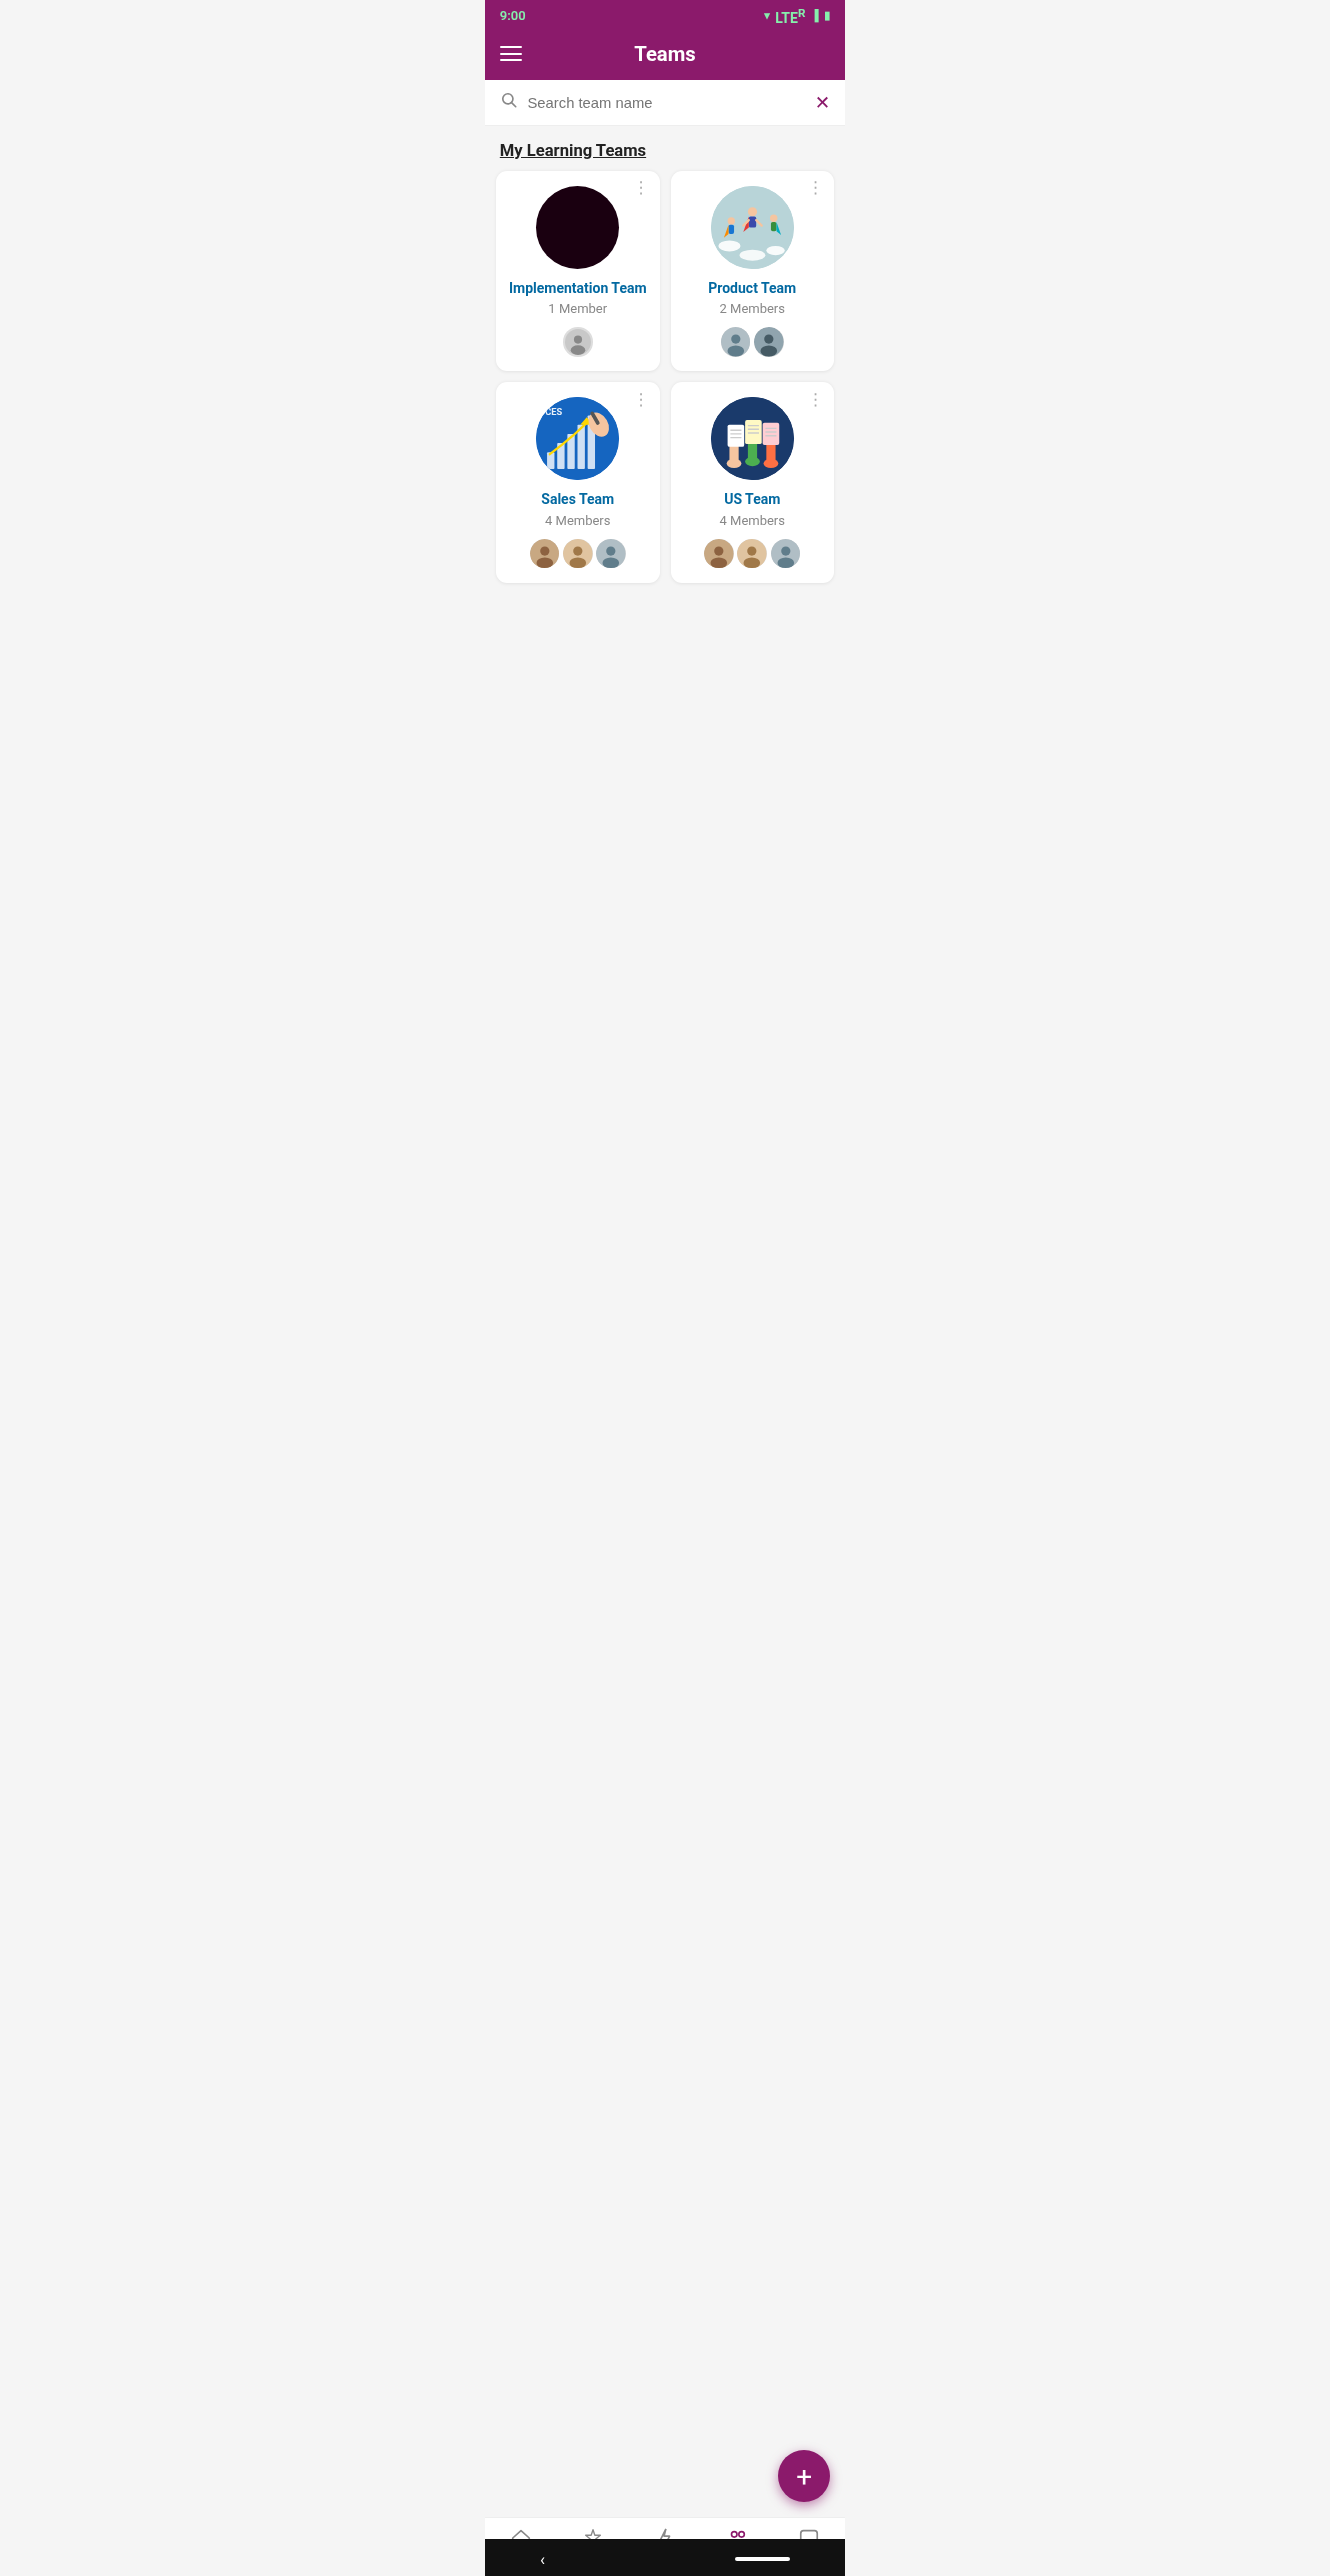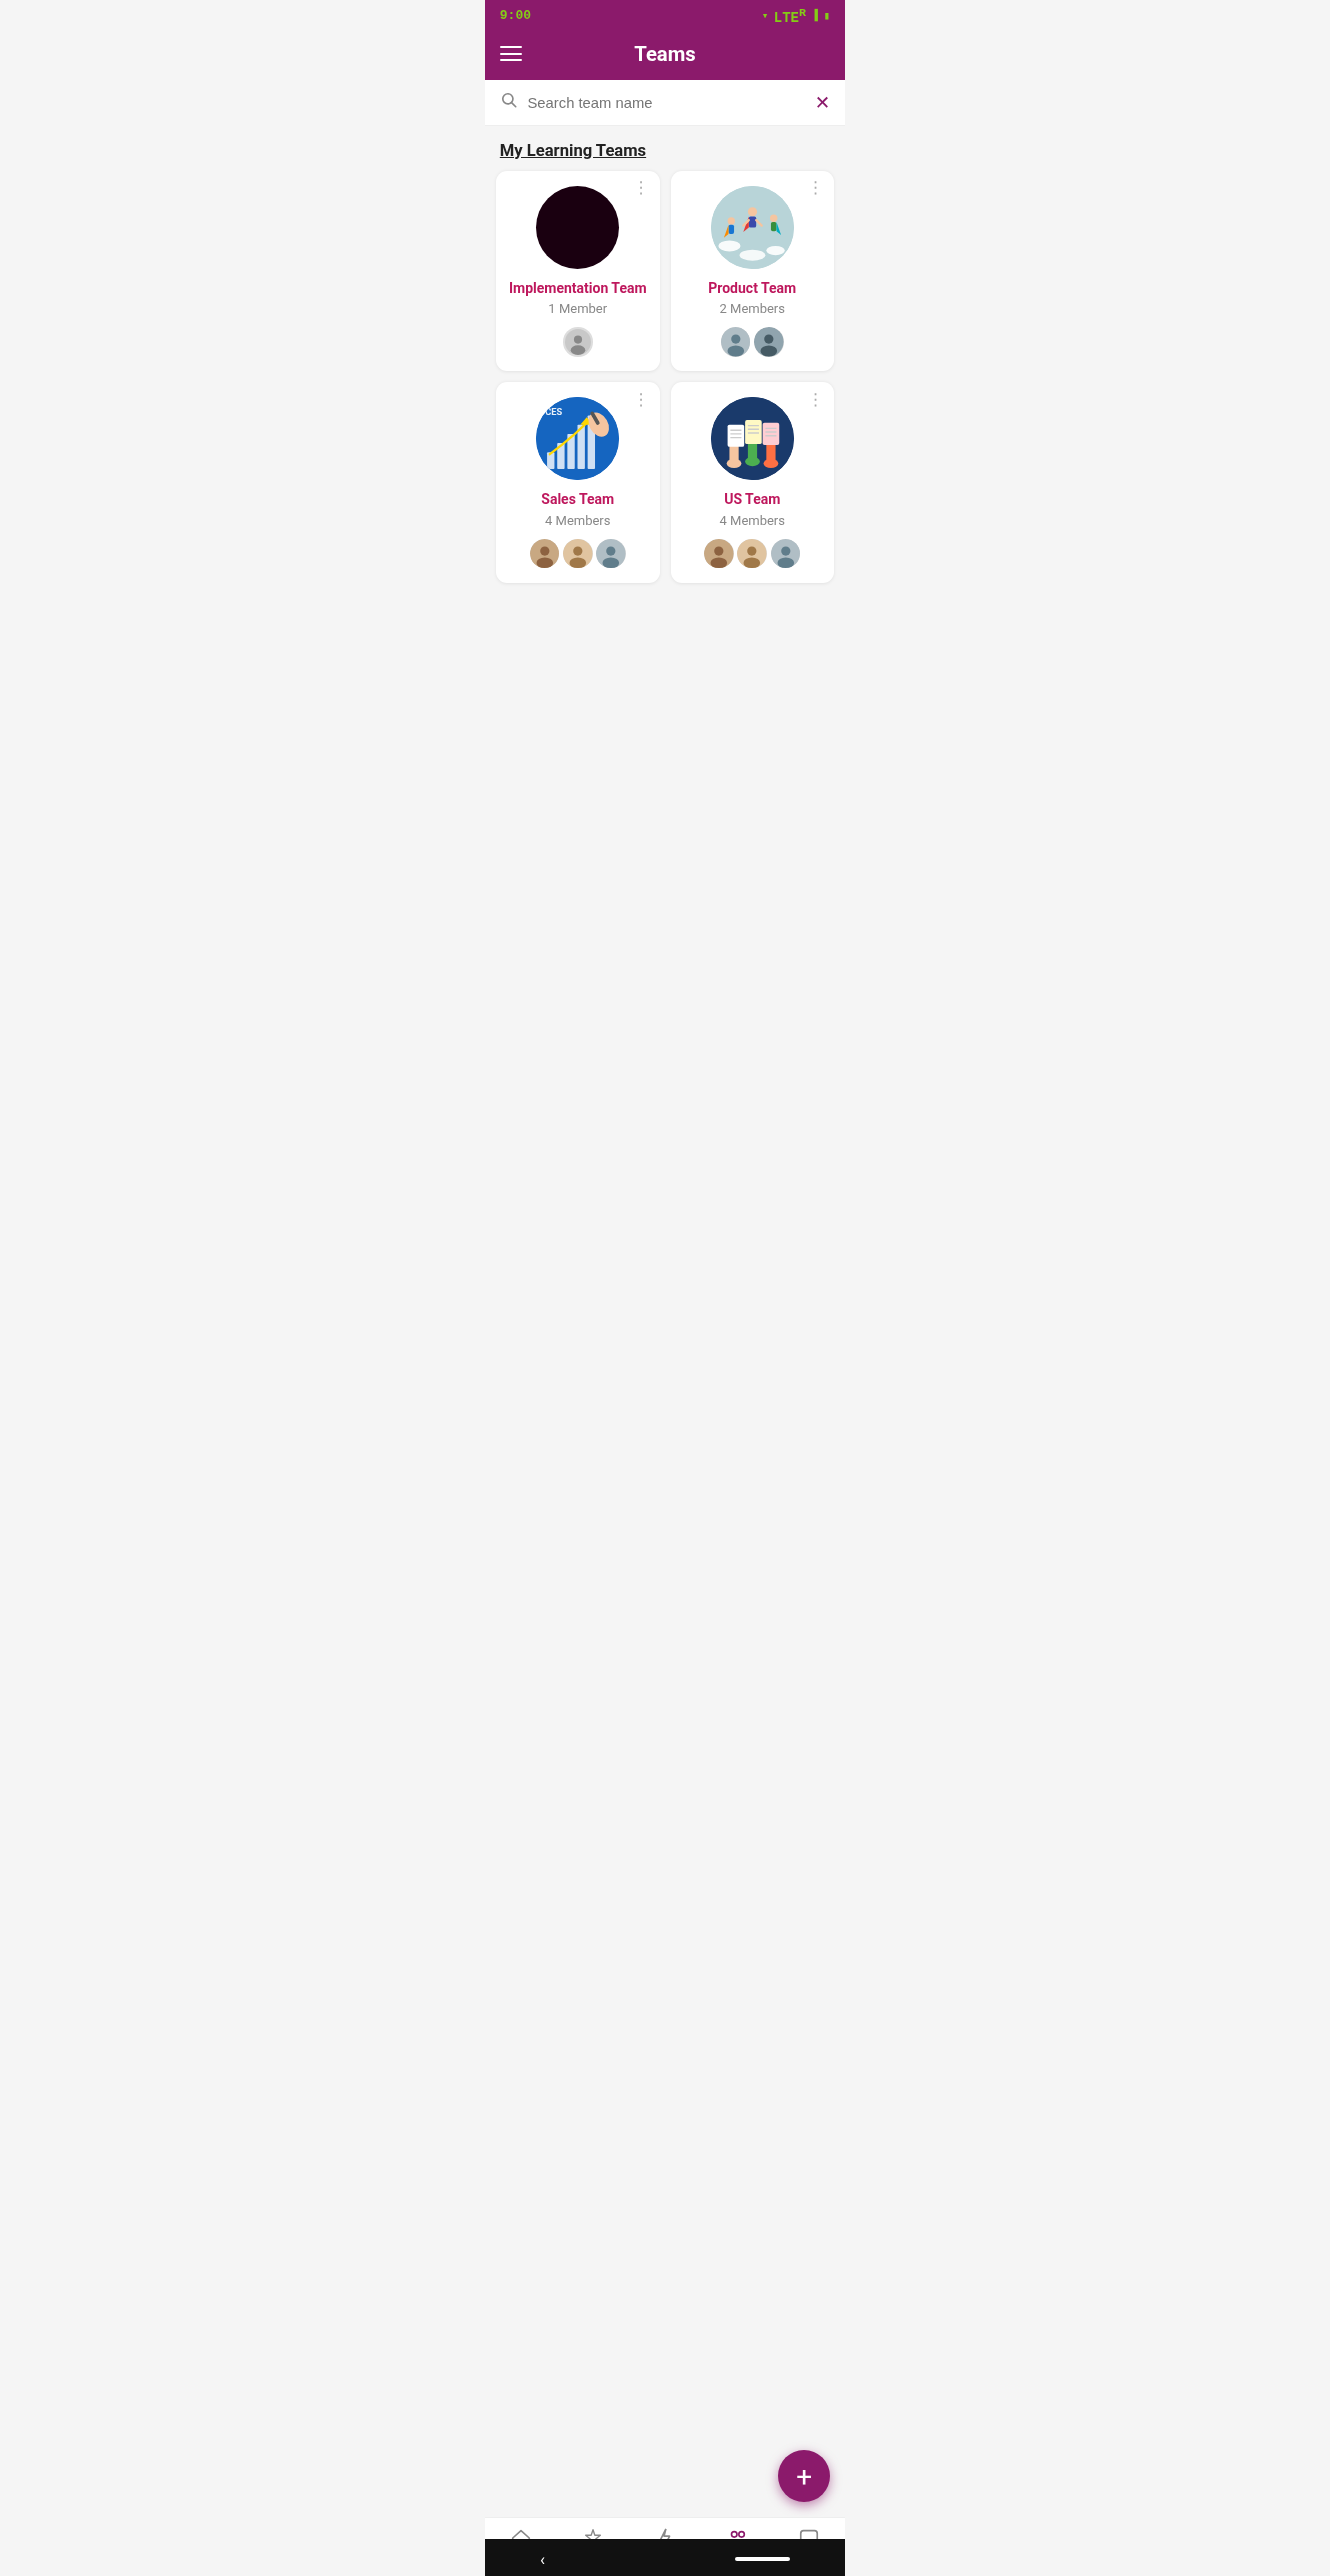--- a/index.html
+++ b/index.html
@@ -10,28 +10,27 @@
       width: 360px;
       margin: 0 auto;
       min-height: 100vh;
       position: relative;
       overflow-x: hidden;
     }
 
     
     .status-bar {
       background: #8b1a6b;
-      color: #84cc16;
+      color: #86efac;
       display: flex;
       justify-content: space-between;
       align-items: center;
       padding: 5.5px 14.8px;
       font-size: 13px;
       font-weight: 600;
-      font-family: Liberation Mono, monospace;
     }
     .status-right {
       display: flex;
       align-items: center;
       gap: 5.5px;
       font-size: 11px;
     }
     .lte-text { font-size: 14px; font-weight: 700; }
 
     
@@ -167,21 +166,21 @@
     }
 
     
     .avatar-us {
       background: #1a3a6b;
     }
 
     .team-name {
       font-size: 14px;
       font-weight: 700;
-      color: #be185d;
+      color: #0369a1;
       text-align: center;
       margin-bottom: 5.5px;
     }
     .team-members-count {
       font-size: 13px;
       color: #888;
       margin-bottom: 11px;
     }
     .member-avatars {
       display: flex;

